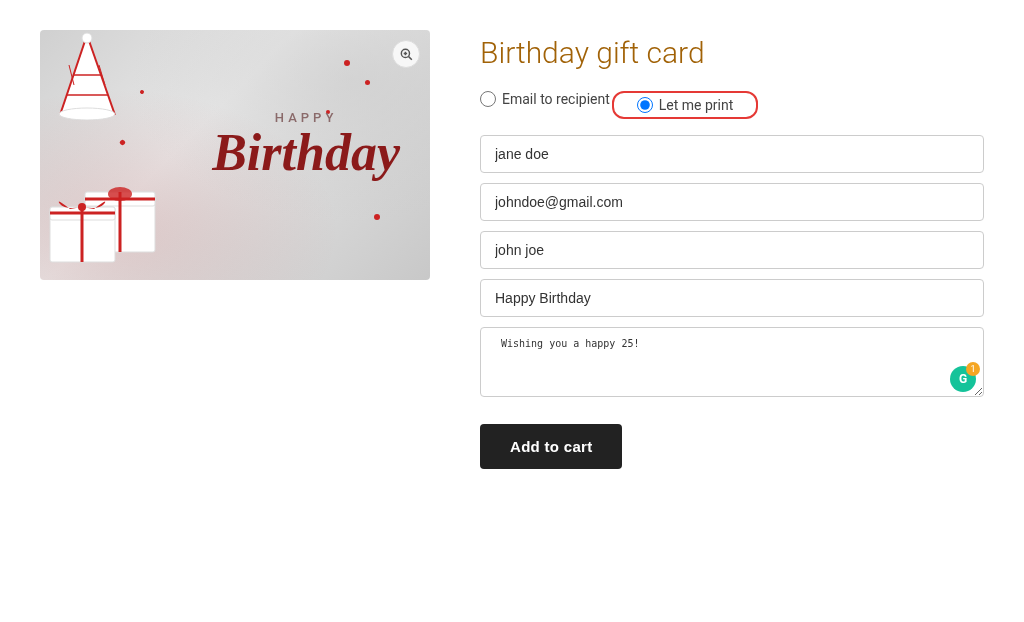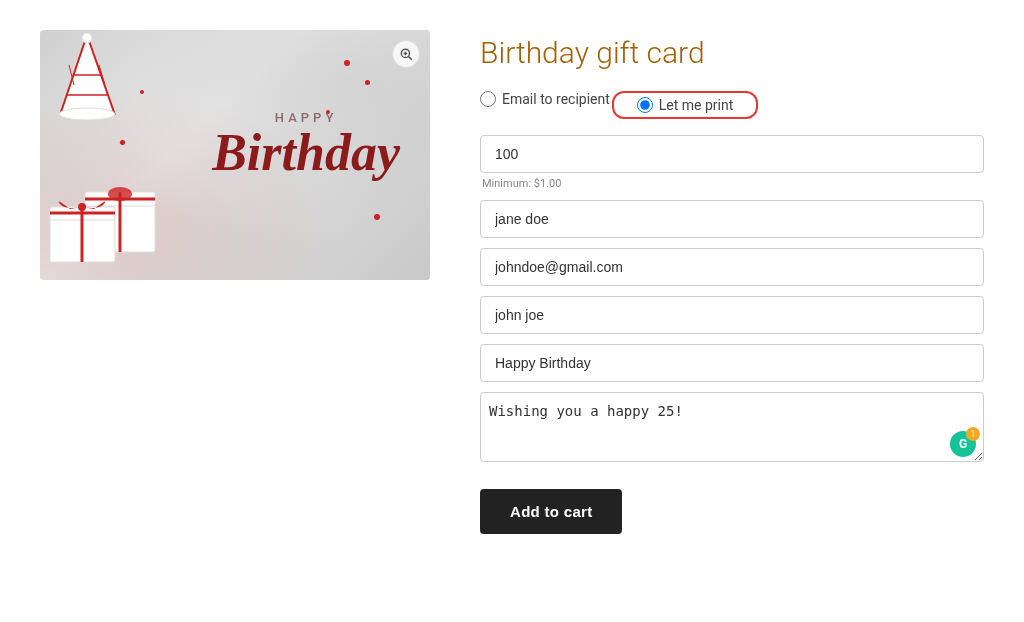--- a/index.html
+++ b/index.html
@@ -125,24 +125,24 @@
       background: #fff;
     }
     .field-hint {
       font-size: 11px;
       color: #888;
       margin-top: 4px;
       padding-left: 2px;
     }
     .message-textarea {
       width: 100%;
-      padding: 10px 8px;
+      padding: 10px 20px;
       border: 1px solid #ccc;
       border-radius: 4px;
-      font-size: 14px;
+      font-size: 10px;
       color: #333;
       outline: none;
       resize: vertical;
       min-height: 70px;
       position: relative;
     }
     .textarea-wrapper {
       position: relative;
     }
     .add-to-cart-btn {
@@ -239,24 +239,20 @@
         <input type="radio" name="delivery" value="email" style="">
         <span>Email to recipient</span>
       </label>
       <label class="radio-option selected-option">
         <input type="radio" name="delivery" value="print" checked="" style="">
         <span>Let me print</span>
       </label>
     </div>
 
     
-    <div class="form-group">
-      <input type="text" class="form-input" value="100" style="">
-      <div class="field-hint">Minimum: $1.00</div>
-    </div>
 
     
 
     
     <div class="form-group">
       <input type="text" class="form-input" value="jane doe" style="">
     </div>
 
     
     <div class="form-group">

